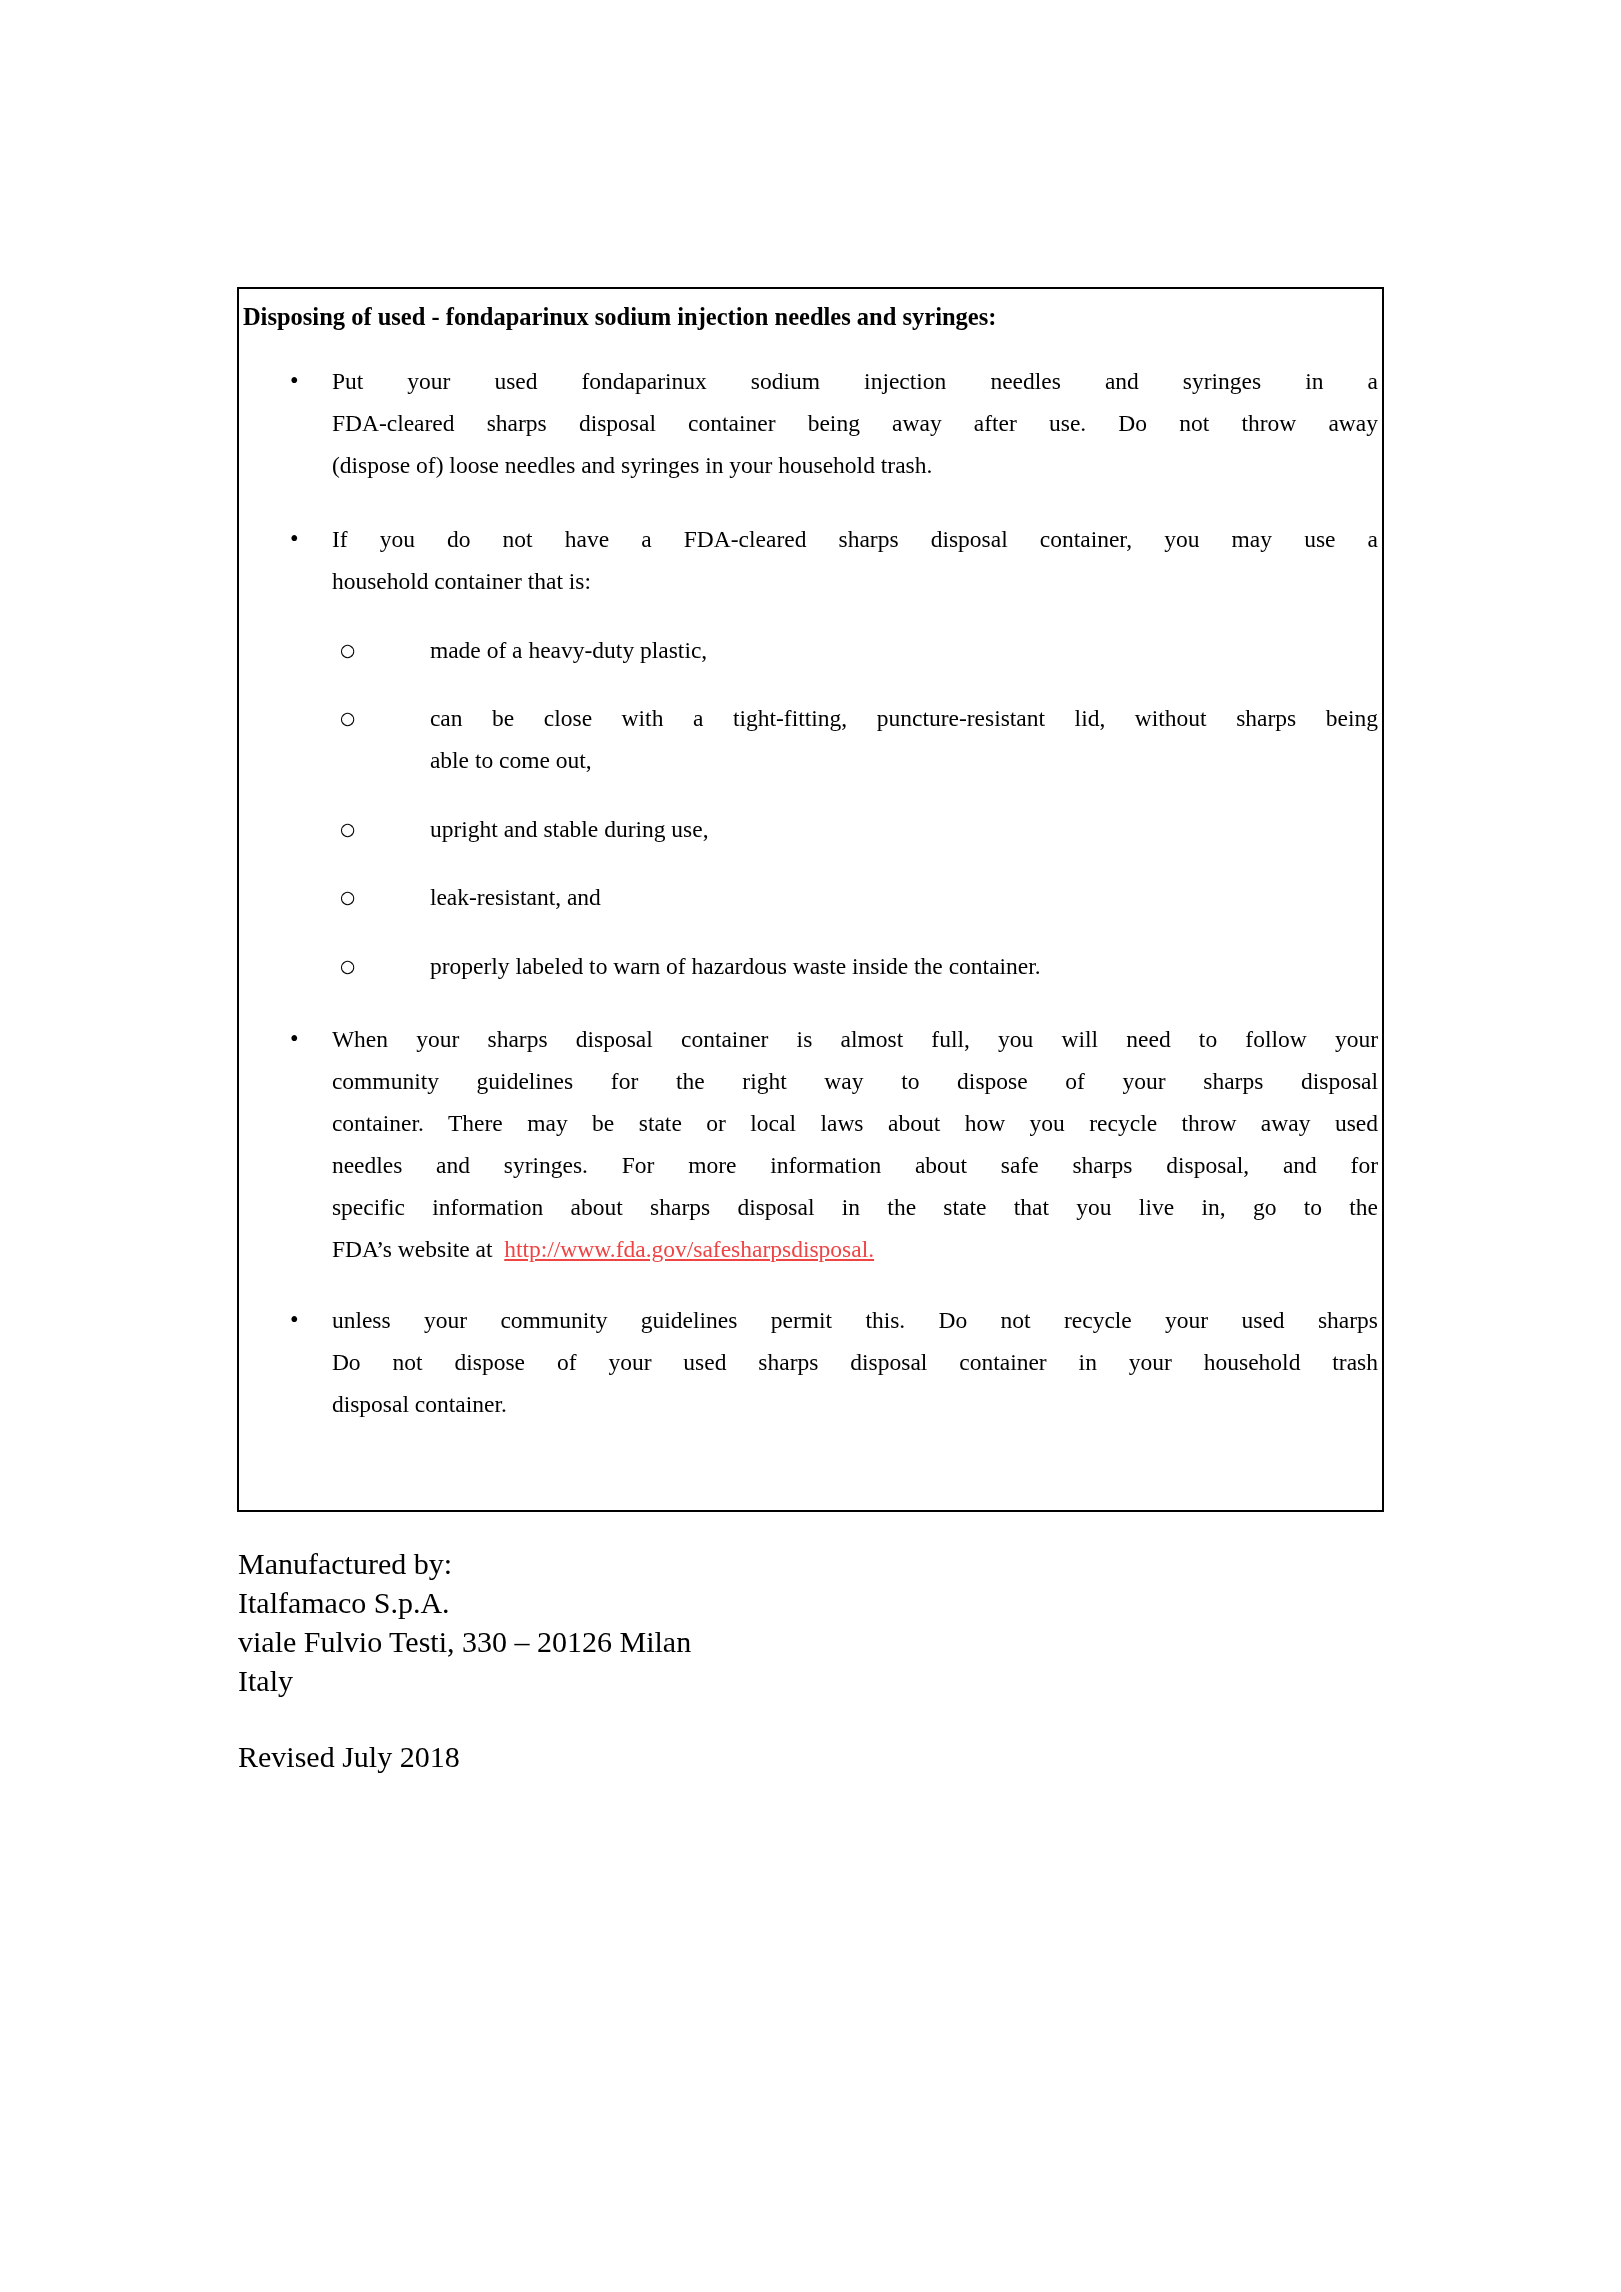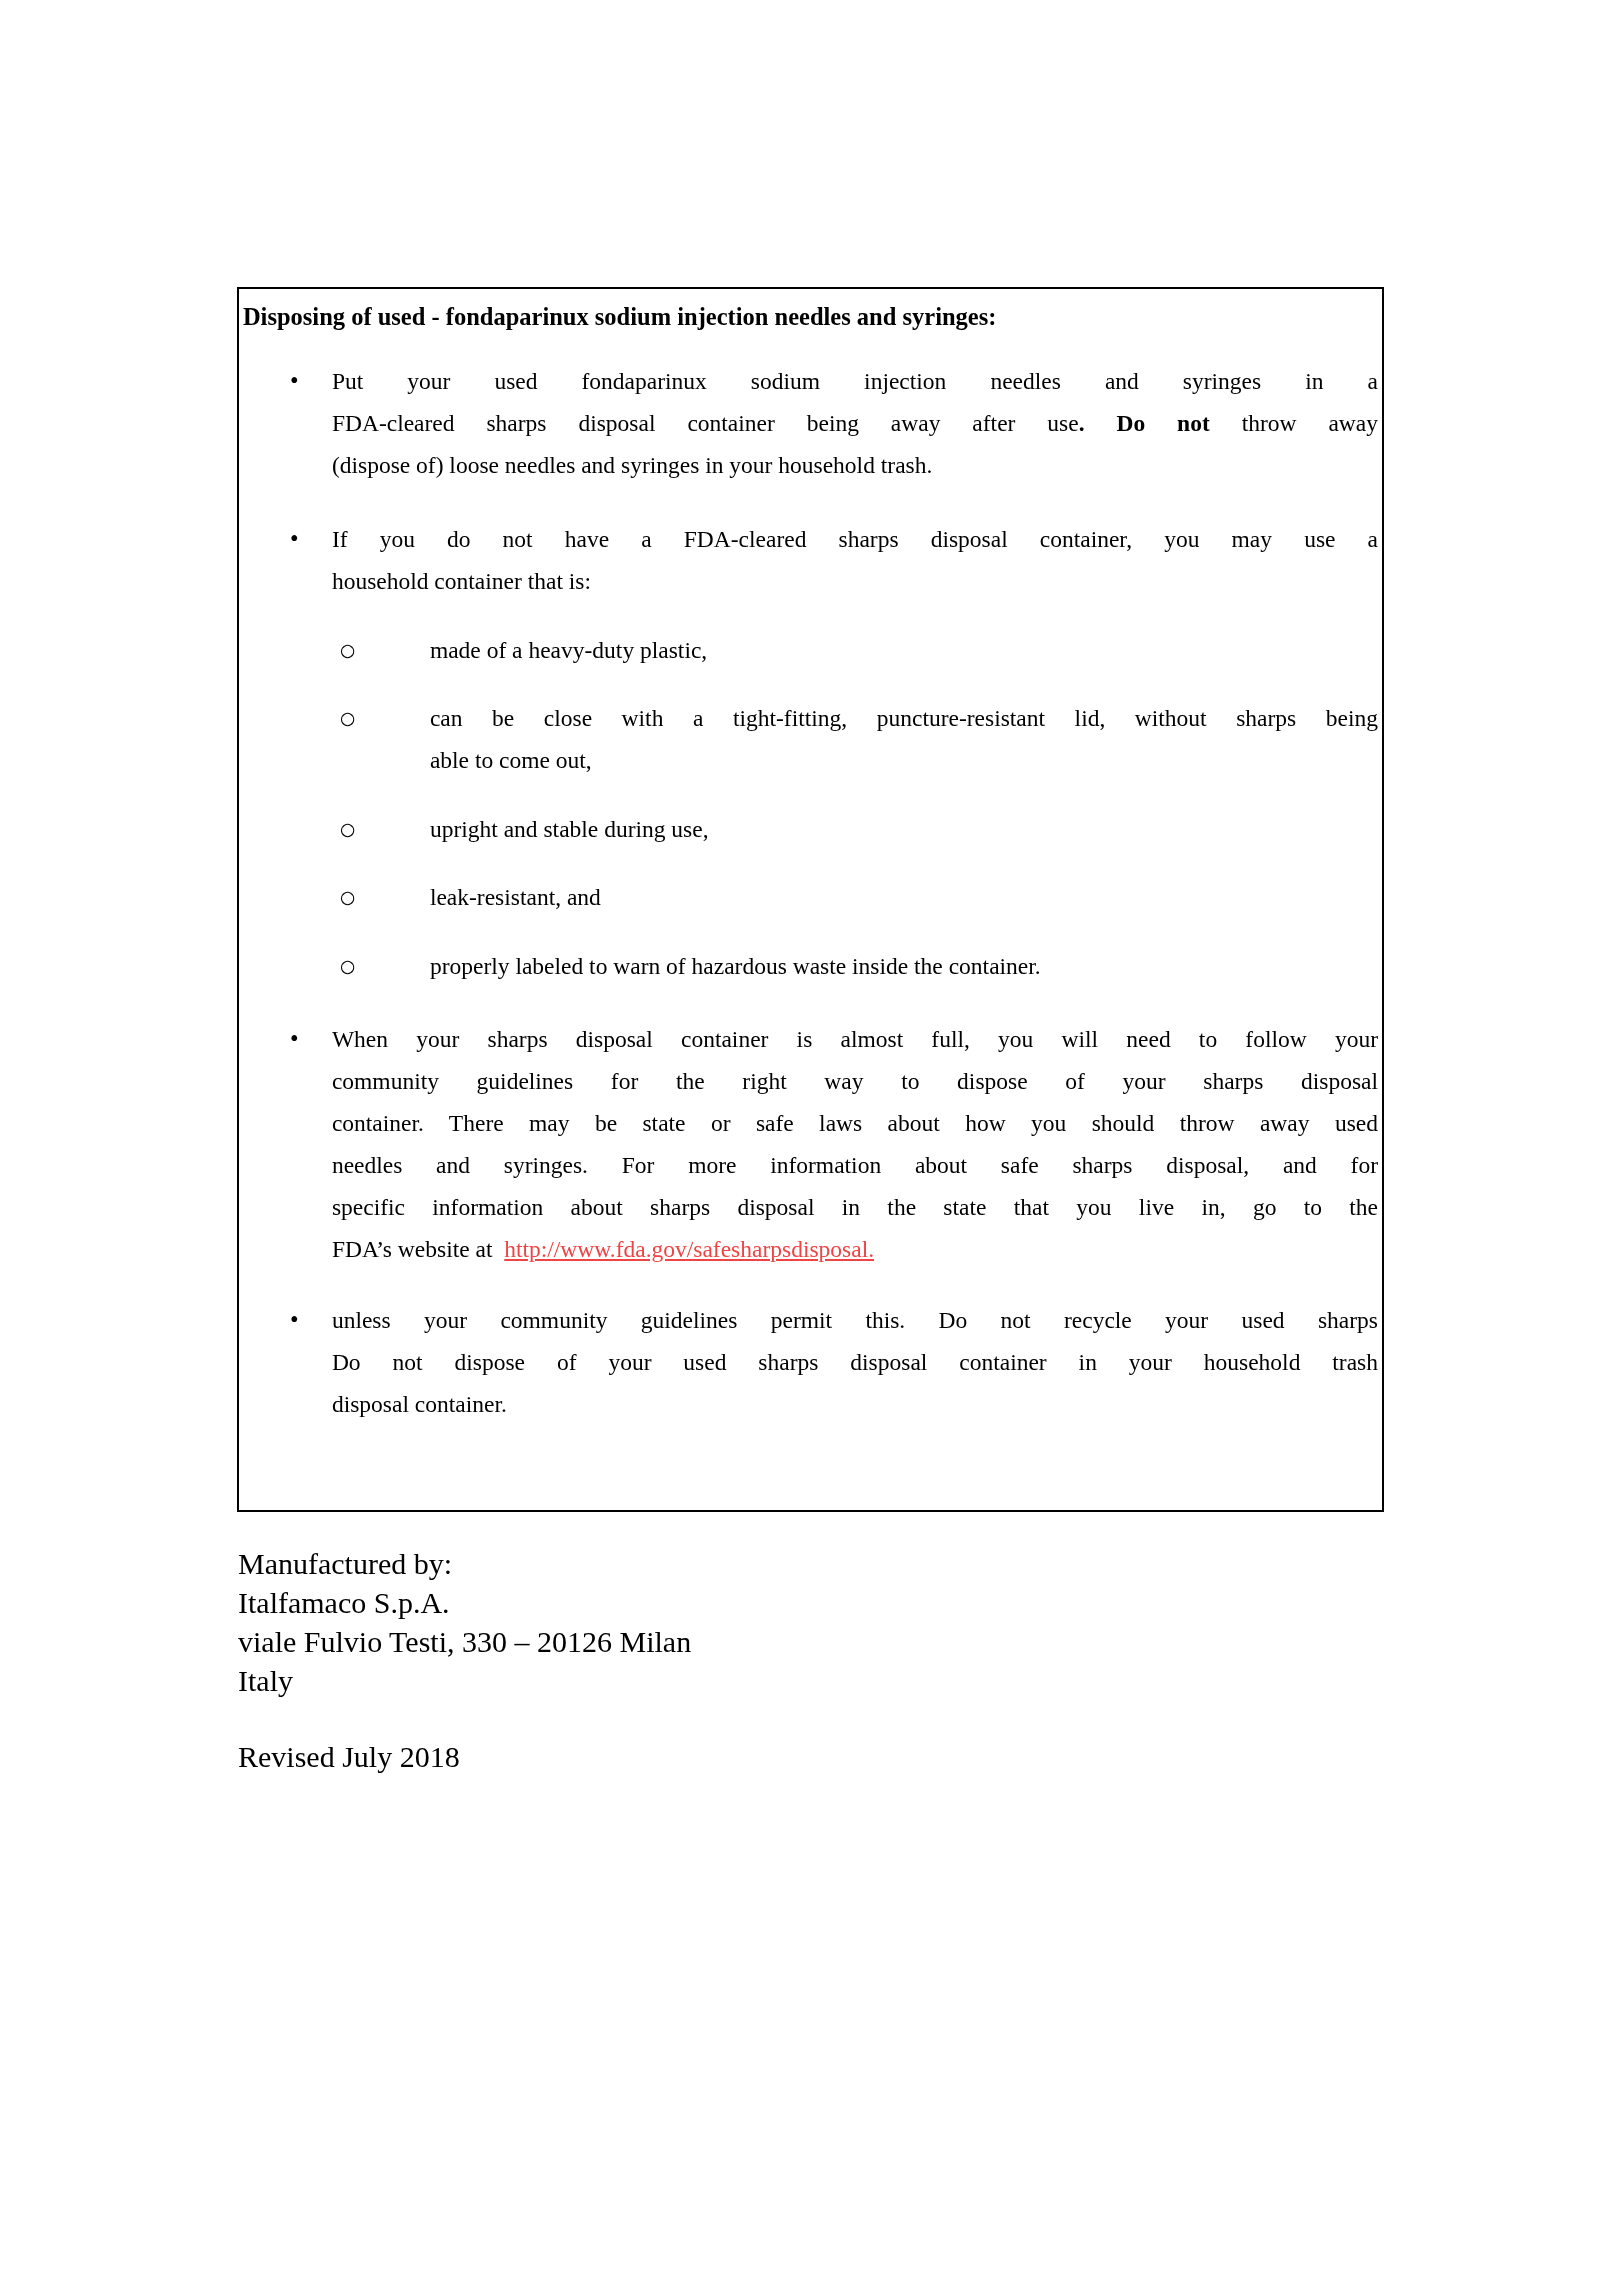--- a/index.html
+++ b/index.html
@@ -51,21 +51,21 @@
     padding-right:4px;
   }
   .line{
     text-align:justify;
     text-align-last:justify;
   }
   .line.last{
     text-align:justify;
     text-align-last:left;
   }
-  .bold-seg{font-weight:bold;}
+  .bold-seg{font-weight:normal;}
   a.url-link{
     color:#ef4444;
     text-decoration:underline;
   }
   .footer{
     position:absolute;
     left:238px;top:1544px;
     font-size:30px;
     line-height:39px;
   }
@@ -131,21 +131,21 @@
       <div class="ptext">
         <div class="line last">properly labeled to warn of hazardous waste inside the container.</div>
       </div>
     </div>
 
     <div class="item mt-b3">
       <div class="marker-l1">•</div>
       <div class="ptext">
         <div class="line">When your sharps disposal container is almost full, you will need to follow your</div>
         <div class="line">community guidelines for the right way to dispose of your sharps disposal</div>
-        <div class="line">container. There may be state or safe laws about how you should throw away used</div>
+        <div class="line">container. There may be state or local laws about how you recycle throw away used</div>
         <div class="line">needles and syringes. For more information about safe sharps disposal, and for</div>
         <div class="line">specific information about sharps disposal in the state that you live in, go to the</div>
         <div class="line last"><span>FDA’s website at&nbsp; </span><a href="#" class="url-link">http://www.fda.gov/safesharpsdisposal.</a></div>
       </div>
     </div>
 
     <div class="item mt-b4">
       <div class="marker-l1">•</div>
       <div class="ptext">
         <div class="line">unless your community guidelines permit this. Do not recycle your used sharps</div>

